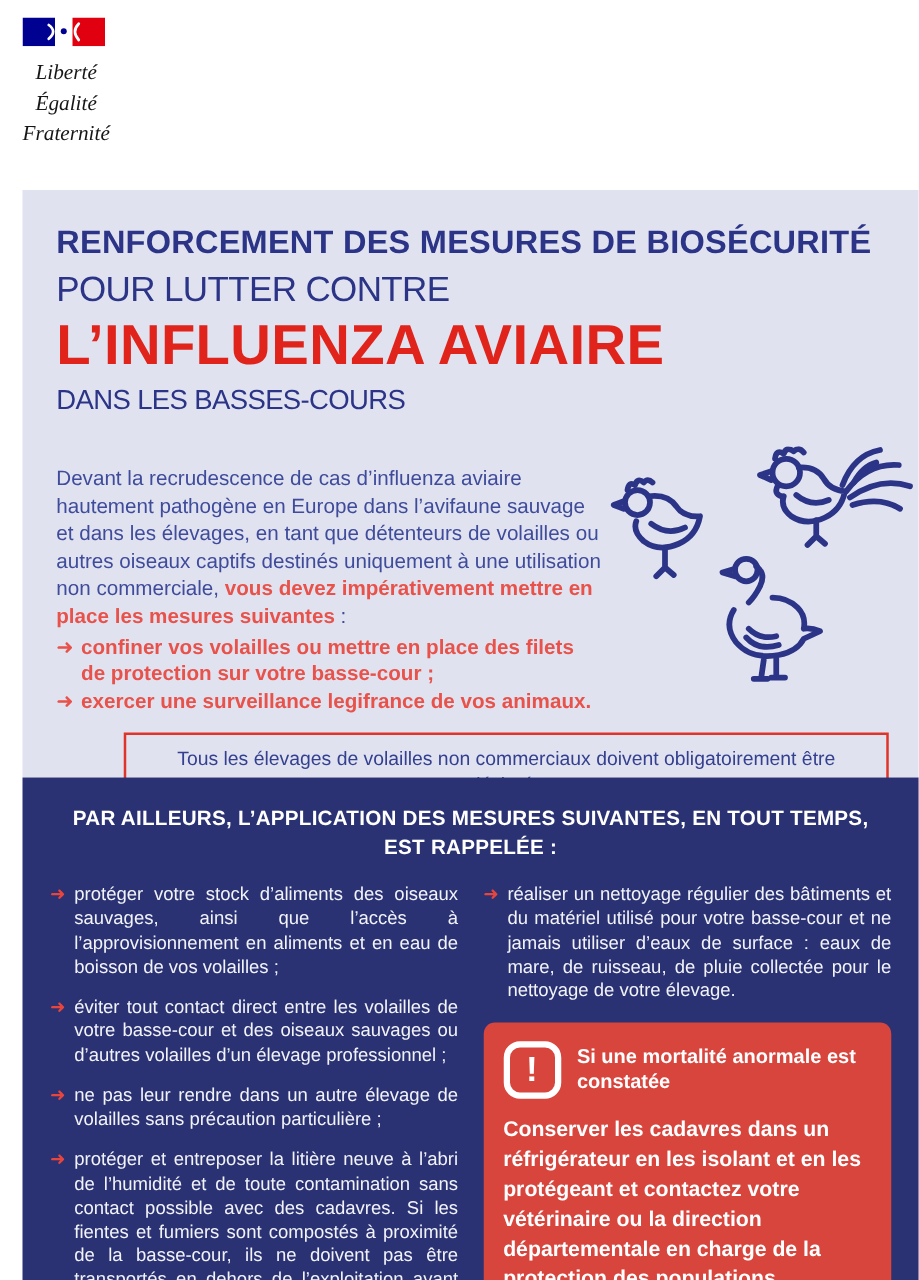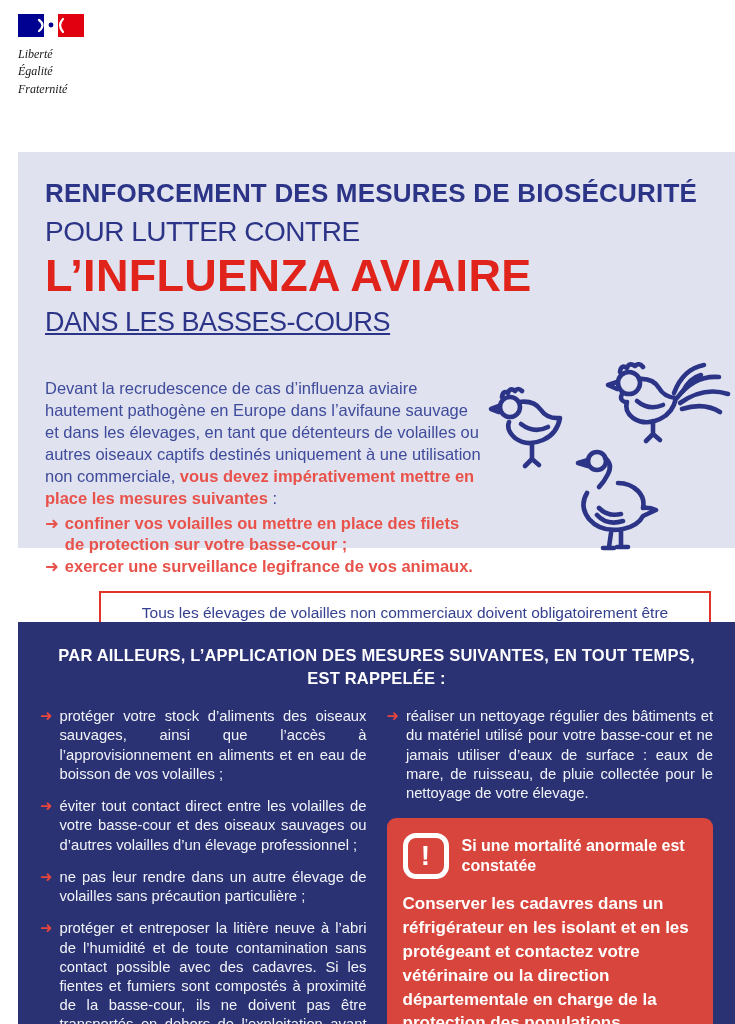--- a/index.html
+++ b/index.html
@@ -4,29 +4,29 @@
 <style>
   html,body{margin:0;padding:0;background:#ffffff;}
   body{width:735px;height:1024px;position:relative;overflow:hidden;
        font-family:"Liberation Sans","DejaVu Sans",sans-serif;-webkit-font-smoothing:antialiased;}
 
   
   .header{position:absolute;left:18px;top:14px;}
   .flag{display:block;margin-bottom:8px;}
   .ministry{font-weight:700;color:#161616;font-size:17px;line-height:1.2;letter-spacing:.3px;}
   .motto{margin-top:9px;font-family:"Liberation Serif","DejaVu Serif",serif;
-         font-style:italic;font-size:12px;color:#161616;line-height:1.45;}
+         font-style:italic;font-size:17px;color:#161616;line-height:1.45;text-align:center;}
 
   
-  .panel-light{position:absolute;left:18px;top:152px;width:717px;height:396px;
+  .panel-light{position:absolute;left:18px;top:152px;width:717px;height:470px;
                background:#e0e2ef;box-sizing:border-box;padding:26px 0 0 27px;}
   .t1{color:#2b3487;font-weight:700;font-size:26px;letter-spacing:.2px;}
   .t2{color:#2b3487;font-weight:400;font-size:28px;margin-top:7px;letter-spacing:-.5px;}
   .t3{color:#e0241b;font-weight:700;font-size:45px;margin-top:2px;letter-spacing:.3px;}
-  .t4{color:#2b3487;font-weight:400;font-size:27px;margin-top:5px;letter-spacing:-.5px;text-decoration:underline;}
+  .t4{color:#2b3487;font-weight:400;font-size:22px;margin-top:5px;letter-spacing:-.5px;}
 
   .intro-row{display:flex;margin-top:24px;align-items:flex-end;}
   .intro-col{width:436px;flex:none;}
   .intro-text{color:#3f4b9b;font-size:16.5px;line-height:1.33;}
   .intro-text .bold-red{color:#e8524a;font-weight:700;}
   .red-bullets{margin-top:3px;}
   .red-bullet{display:flex;color:#e8524a;font-weight:700;font-size:16.5px;line-height:1.3;}
   .red-bullet .arr{flex:none;margin-right:6px;}
 
   .birds{position:relative;flex:1;height:215px;}

